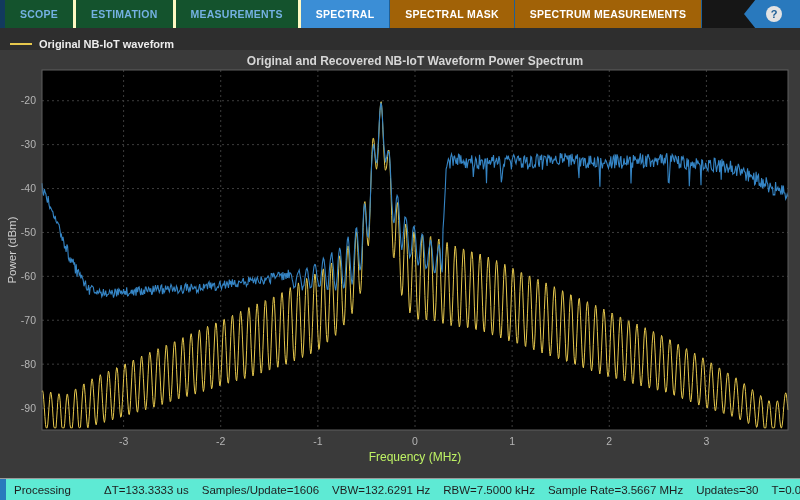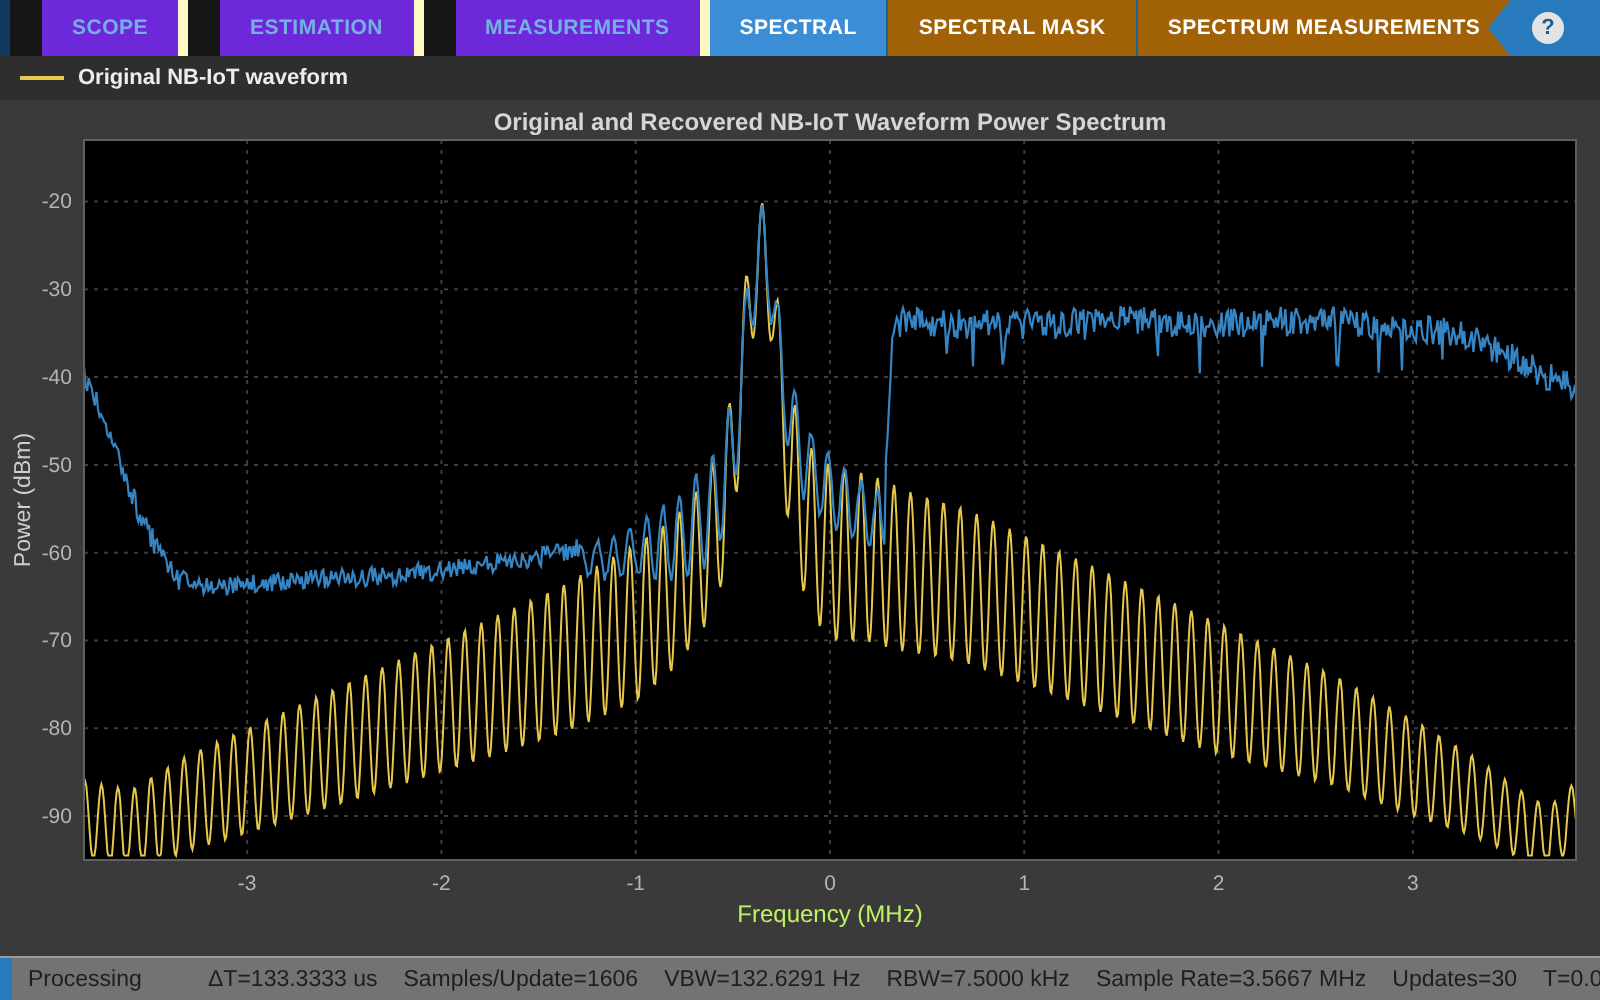--- a/index.html
+++ b/index.html
@@ -6,47 +6,47 @@
   .app{position:relative;width:800px;height:500px;overflow:hidden;
        font-family:"Liberation Sans",sans-serif;background:#3a3a3a;}
 
   
   .toolbar{position:absolute;top:0;left:0;width:800px;height:28px;background:#161616;
            display:flex;align-items:stretch;}
   .win-accent{width:5px;background:#123a5e;}
   .tabs{display:flex;}
   .tab{line-height:28px;padding:0 15px;font-size:10.5px;font-weight:700;letter-spacing:.25px;
        white-space:nowrap;cursor:default;}
-  .tab.dark{color:#74b1e2;background:#6d28d9;border-right:5px solid #fef9c3;margin-left:16px;}
+  .tab.dark{color:#74b1e2;background:#14532d;border-right:3px solid #fef9c3;}
   .tab.blue{color:#fff;background:#a16207;border-right:1px solid #1e5f97;}
   .tab.blue.active{background:#3b8ed6;}
   .help-ribbon{position:absolute;right:0;top:0;height:28px;width:56px;background:#2979bd;
      clip-path:polygon(0 50%,20% 0,100% 0,100% 100%,20% 100%);}
   .help-circle{position:absolute;right:18px;top:6px;width:16px;height:16px;border-radius:50%;
      background:#e3e3e3;color:#1c5d94;font-size:11px;font-weight:700;text-align:center;line-height:16px;}
 
   
   .legend{position:absolute;top:28px;left:0;width:800px;height:22px;background:#2e2e2e;
-          display:flex;align-items:center;padding-left:10px;box-sizing:border-box;gap:34px;}
+          display:flex;align-items:flex-end;padding-left:10px;box-sizing:border-box;gap:34px;}
   .legend-item{display:flex;align-items:center;gap:7px;}
   .legend-swatch{display:inline-block;width:22px;height:0;border-top:2px solid #fff;}
   .legend-label{font-size:11px;font-weight:700;color:#ededed;white-space:nowrap;}
 
   
   .figure{position:absolute;top:50px;left:0;width:795px;height:428px;background:#3a3a3a;}
   .fig-title{position:absolute;top:4px;left:42px;width:746px;text-align:center;
              font-size:12px;font-weight:700;color:#d6d6d6;}
   .xlabel{position:absolute;top:400px;left:42px;width:746px;text-align:center;
           font-size:12px;color:#bef264;}
   .ylabel{position:absolute;left:-57px;top:193px;width:140px;height:14px;text-align:center;
           font-size:11.5px;color:#cfcfcf;transform:rotate(-90deg);}
   svg{position:absolute;top:0;left:0;}
 
   
-  .statusbar{position:absolute;bottom:0;left:0;width:800px;height:22px;background:#737373;
+  .statusbar{position:absolute;bottom:0;left:0;width:800px;height:22px;background:#5eead4;
              border-top:1px solid #9a9a9a;display:flex;align-items:center;box-sizing:border-box;
              font-size:11.5px;color:#1e1e1e;white-space:nowrap;overflow:hidden;}
   .status-accent{width:6px;height:100%;background:#2979bd;flex:0 0 auto;}
   .status-state{margin-left:8px;width:90px;flex:0 0 auto;}
   .status-item{margin-right:13px;}
 </style>
 </head>
 <body>
 
 <div class="app">

